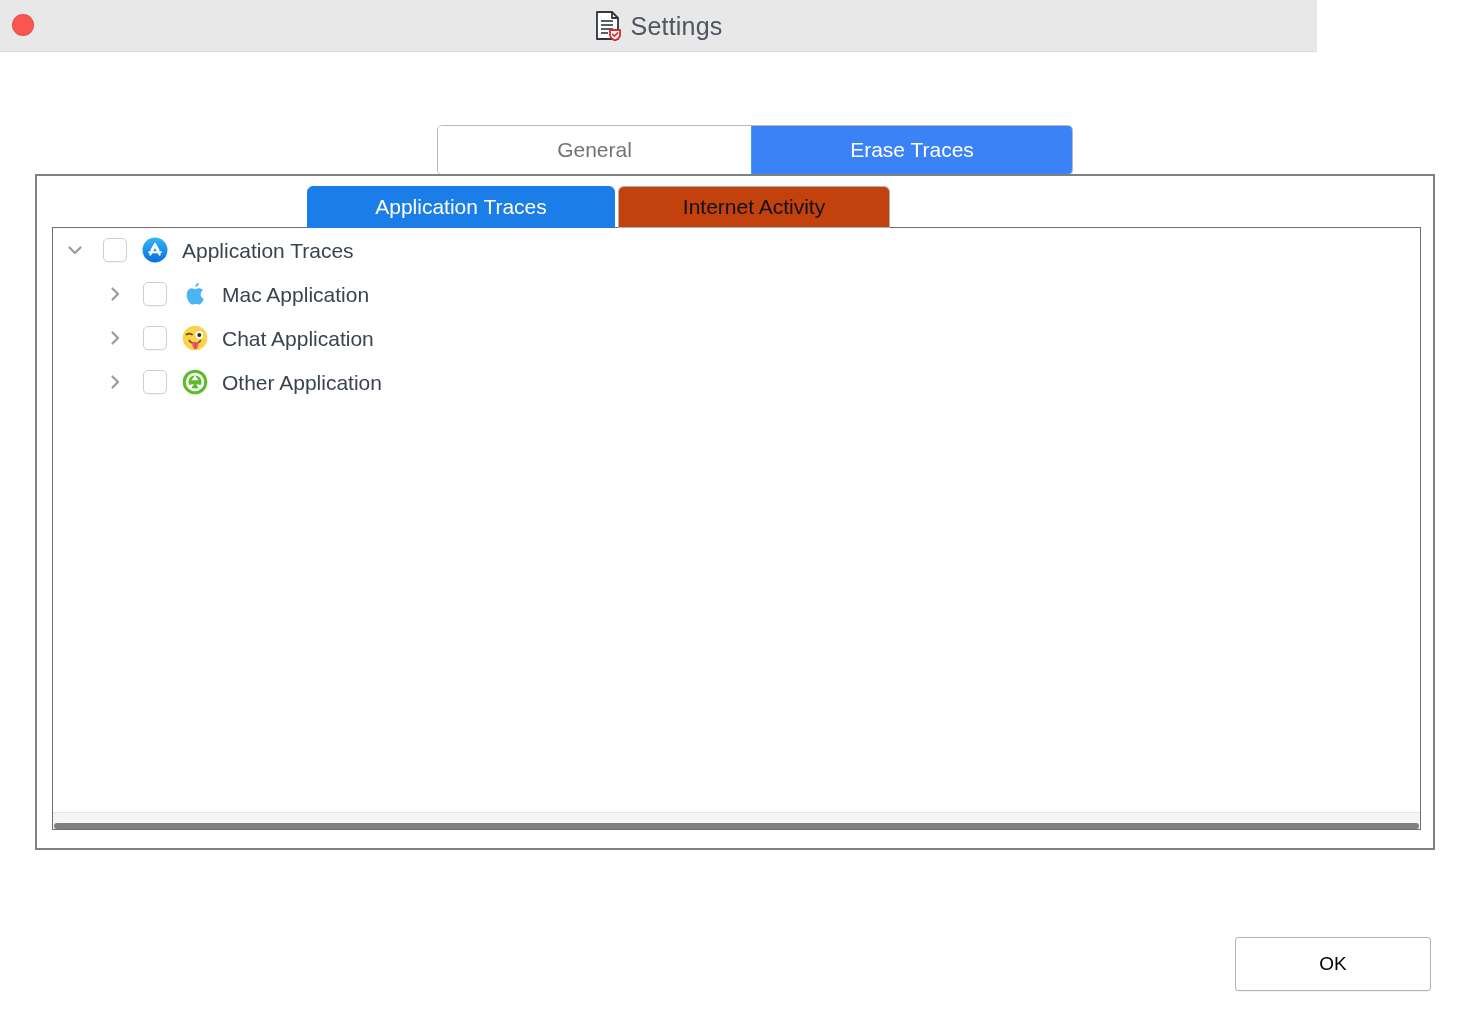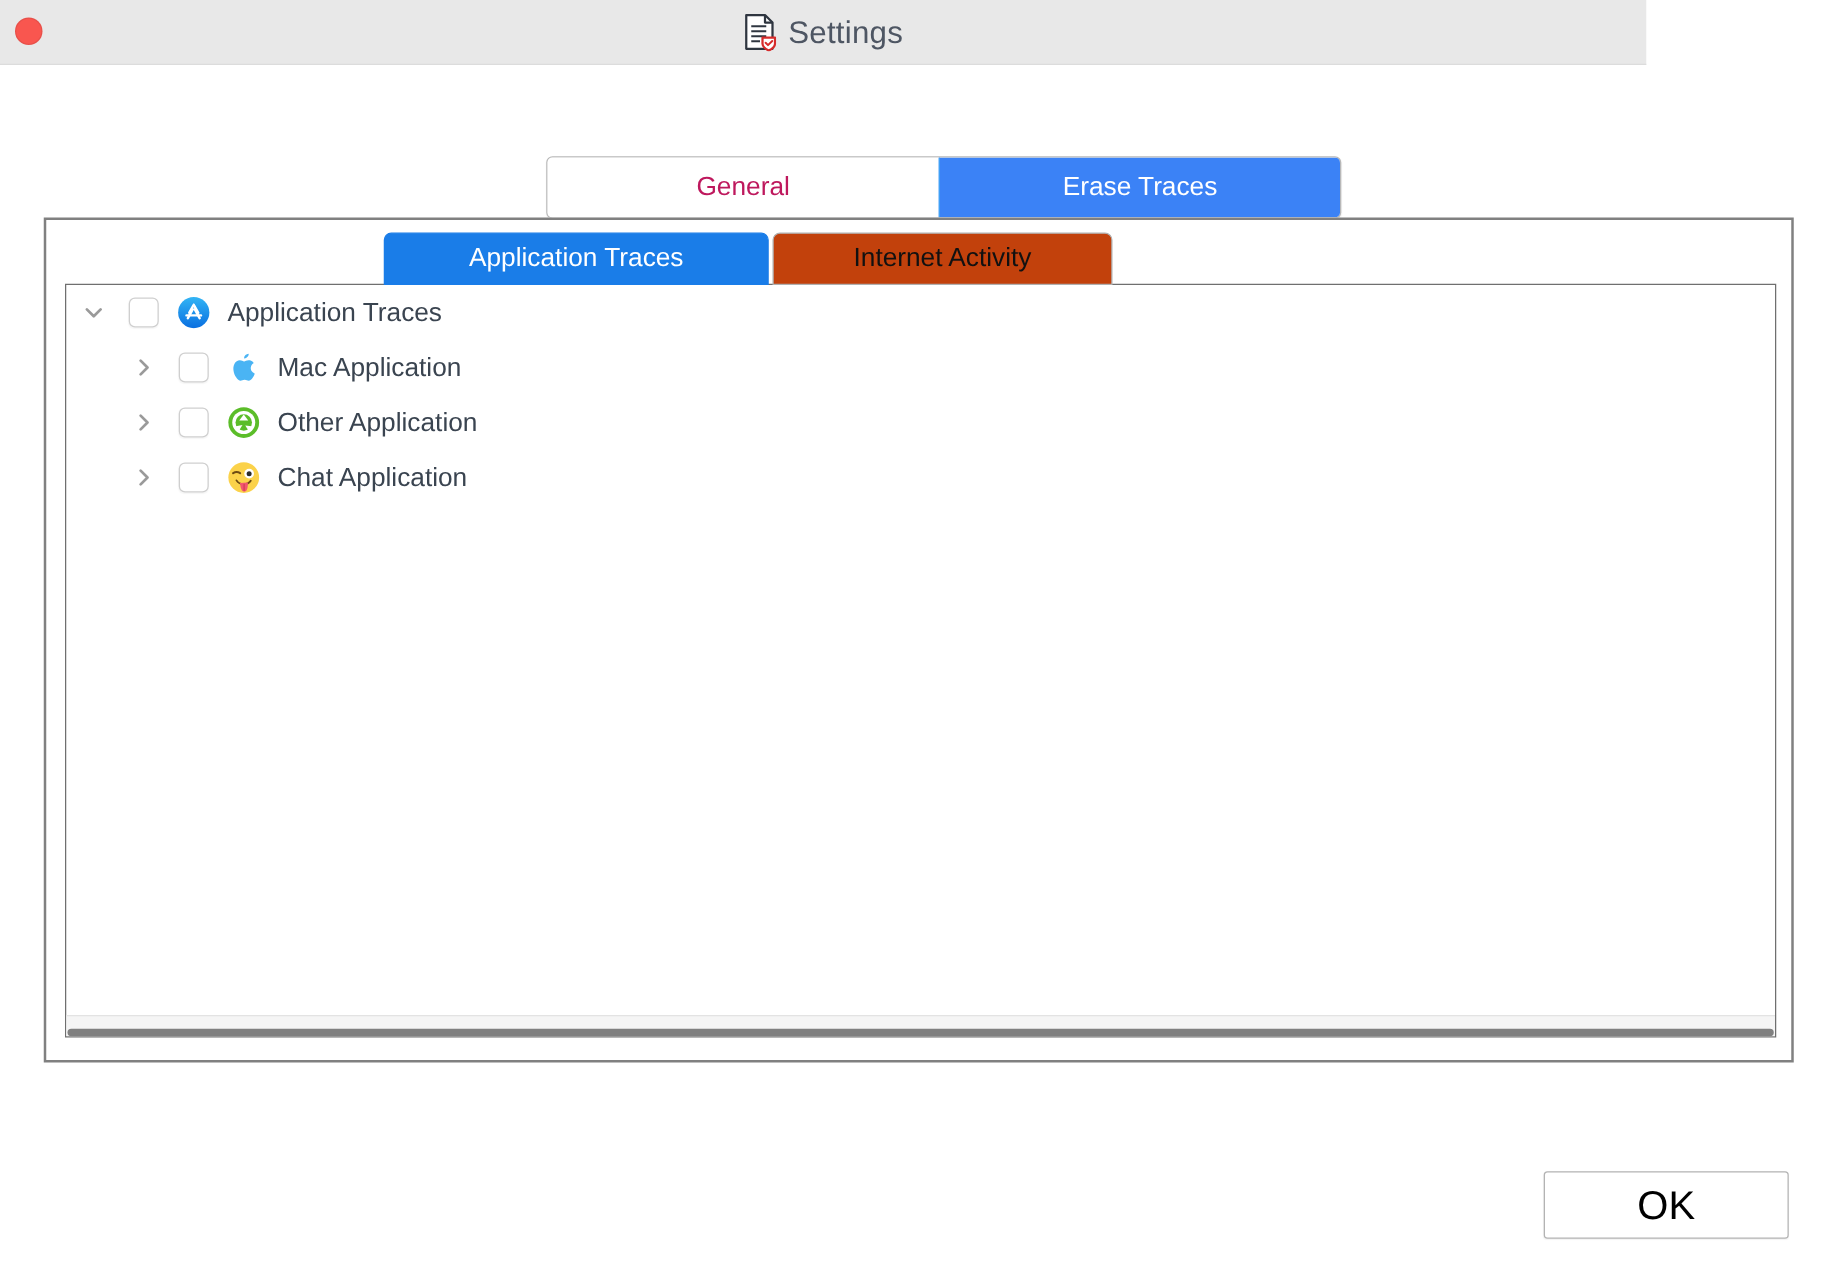--- a/index.html
+++ b/index.html
@@ -72,21 +72,21 @@
     border-radius: 5px;
     overflow: hidden;
     background: #ffffff;
     box-shadow: 0 1px 1px rgba(0,0,0,0.06);
   }
   .seg-outer .seg {
     display: flex;
     align-items: center;
     justify-content: center;
     font-size: 21px;
-    color: #be185d;
+    color: #737373;
     background: #ffffff;
     cursor: pointer;
     user-select: none;
     padding: 0 10px;
   }
   .seg-outer .seg.w1 { width: 293px; }
   .seg-outer .seg.w2 { width: 300px; border-left: 1px solid #b8b8b8; }
   .seg-outer .seg.active {
     background: #3b82f6;
     color: #ffffff;
@@ -231,21 +231,21 @@
     top: 937px;
     width: 196px;
     height: 54px;
     background: #ffffff;
     border: 1px solid #b3b3b3;
     border-radius: 3px;
     box-sizing: border-box;
     display: flex;
     align-items: center;
     justify-content: center;
-    font-size: 32px;
+    font-size: 19px;
     color: #000;
     cursor: pointer;
     user-select: none;
     box-shadow: 0 1px 1px rgba(0,0,0,0.05);
   }
 </style>
 </head>
 <body>
 
 <div class="titlebar">
@@ -332,56 +332,56 @@
       <span class="twisty">
         <svg width="22" height="22" viewBox="0 0 22 22">
           <path d="M8.5 5.5 L14 11 L8.5 16.5" fill="none" stroke="#9a9a9a" stroke-width="2.2" stroke-linecap="round" stroke-linejoin="round"></path>
         </svg>
       </span>
       <span class="gap-a"></span>
       <span class="cb"></span>
       <span class="gap-b"></span>
       <span class="row-icon">
         <svg width="26" height="26" viewBox="0 0 26 26">
-          <circle cx="13" cy="13" r="12.3" fill="#5bbd29"></circle>
-          <circle cx="13" cy="13" r="9.2" fill="#ffffff"></circle>
-          <circle cx="13" cy="13" r="6.6" fill="#5bbd29"></circle>
-          <path d="M13 6.6 L16.6 11.3 L9.4 11.3 Z" fill="#ffffff"></path>
-          <path d="M6.7 16.0 L12.0 15.0 L8.6 20.3 Z" fill="#ffffff"></path>
-          <path d="M19.3 16.0 L17.5 20.5 L14.2 15.3 Z" fill="#ffffff"></path>
-        </svg>
-      </span>
-      <span class="gap-c"></span>
-      <span class="row-label">Other Application</span>
-    </div>
-
-    <div class="row depth1">
-      <span class="twisty">
-        <svg width="22" height="22" viewBox="0 0 22 22">
-          <path d="M8.5 5.5 L14 11 L8.5 16.5" fill="none" stroke="#9a9a9a" stroke-width="2.2" stroke-linecap="round" stroke-linejoin="round"></path>
-        </svg>
-      </span>
-      <span class="gap-a"></span>
-      <span class="cb"></span>
-      <span class="gap-b"></span>
-      <span class="row-icon">
-        <svg width="26" height="26" viewBox="0 0 26 26">
           <circle cx="13" cy="13" r="12.3" fill="#fbd24a"></circle>
           <path d="M4.5 9.5 C6.2 8.4 8.4 8.4 10.1 9.5" fill="none" stroke="#6d4b13" stroke-width="1.7" stroke-linecap="round"></path>
           <circle cx="17.3" cy="9.9" r="3.9" fill="#ffffff"></circle>
           <circle cx="17.3" cy="9.9" r="2.0" fill="#2b2b2b"></circle>
           <path d="M7.2 15.3 C9.5 19.2 16.0 19.4 18.6 15.6" fill="none" stroke="#6d4b13" stroke-width="1.5" stroke-linecap="round"></path>
           <path d="M10.0 17.3 C10.0 17.3 10.4 24.3 13.4 24.3 C16.2 24.3 16.3 19.6 16.3 17.0 Z" fill="#f2566f"></path>
           <path d="M13.3 18.6 L13.3 23.2" fill="none" stroke="#d63f57" stroke-width="1.1" stroke-linecap="round"></path>
         </svg>
       </span>
       <span class="gap-c"></span>
       <span class="row-label">Chat Application</span>
     </div>
 
+    <div class="row depth1">
+      <span class="twisty">
+        <svg width="22" height="22" viewBox="0 0 22 22">
+          <path d="M8.5 5.5 L14 11 L8.5 16.5" fill="none" stroke="#9a9a9a" stroke-width="2.2" stroke-linecap="round" stroke-linejoin="round"></path>
+        </svg>
+      </span>
+      <span class="gap-a"></span>
+      <span class="cb"></span>
+      <span class="gap-b"></span>
+      <span class="row-icon">
+        <svg width="26" height="26" viewBox="0 0 26 26">
+          <circle cx="13" cy="13" r="12.3" fill="#5bbd29"></circle>
+          <circle cx="13" cy="13" r="9.2" fill="#ffffff"></circle>
+          <circle cx="13" cy="13" r="6.6" fill="#5bbd29"></circle>
+          <path d="M13 6.6 L16.6 11.3 L9.4 11.3 Z" fill="#ffffff"></path>
+          <path d="M6.7 16.0 L12.0 15.0 L8.6 20.3 Z" fill="#ffffff"></path>
+          <path d="M19.3 16.0 L17.5 20.5 L14.2 15.3 Z" fill="#ffffff"></path>
+        </svg>
+      </span>
+      <span class="gap-c"></span>
+      <span class="row-label">Other Application</span>
+    </div>
+
   </div>
 
   <div class="hscroll">
     <div class="hscroll-thumb"></div>
   </div>
 </div>
 
 <div class="ok-btn">OK</div>
 
 </body></html>

